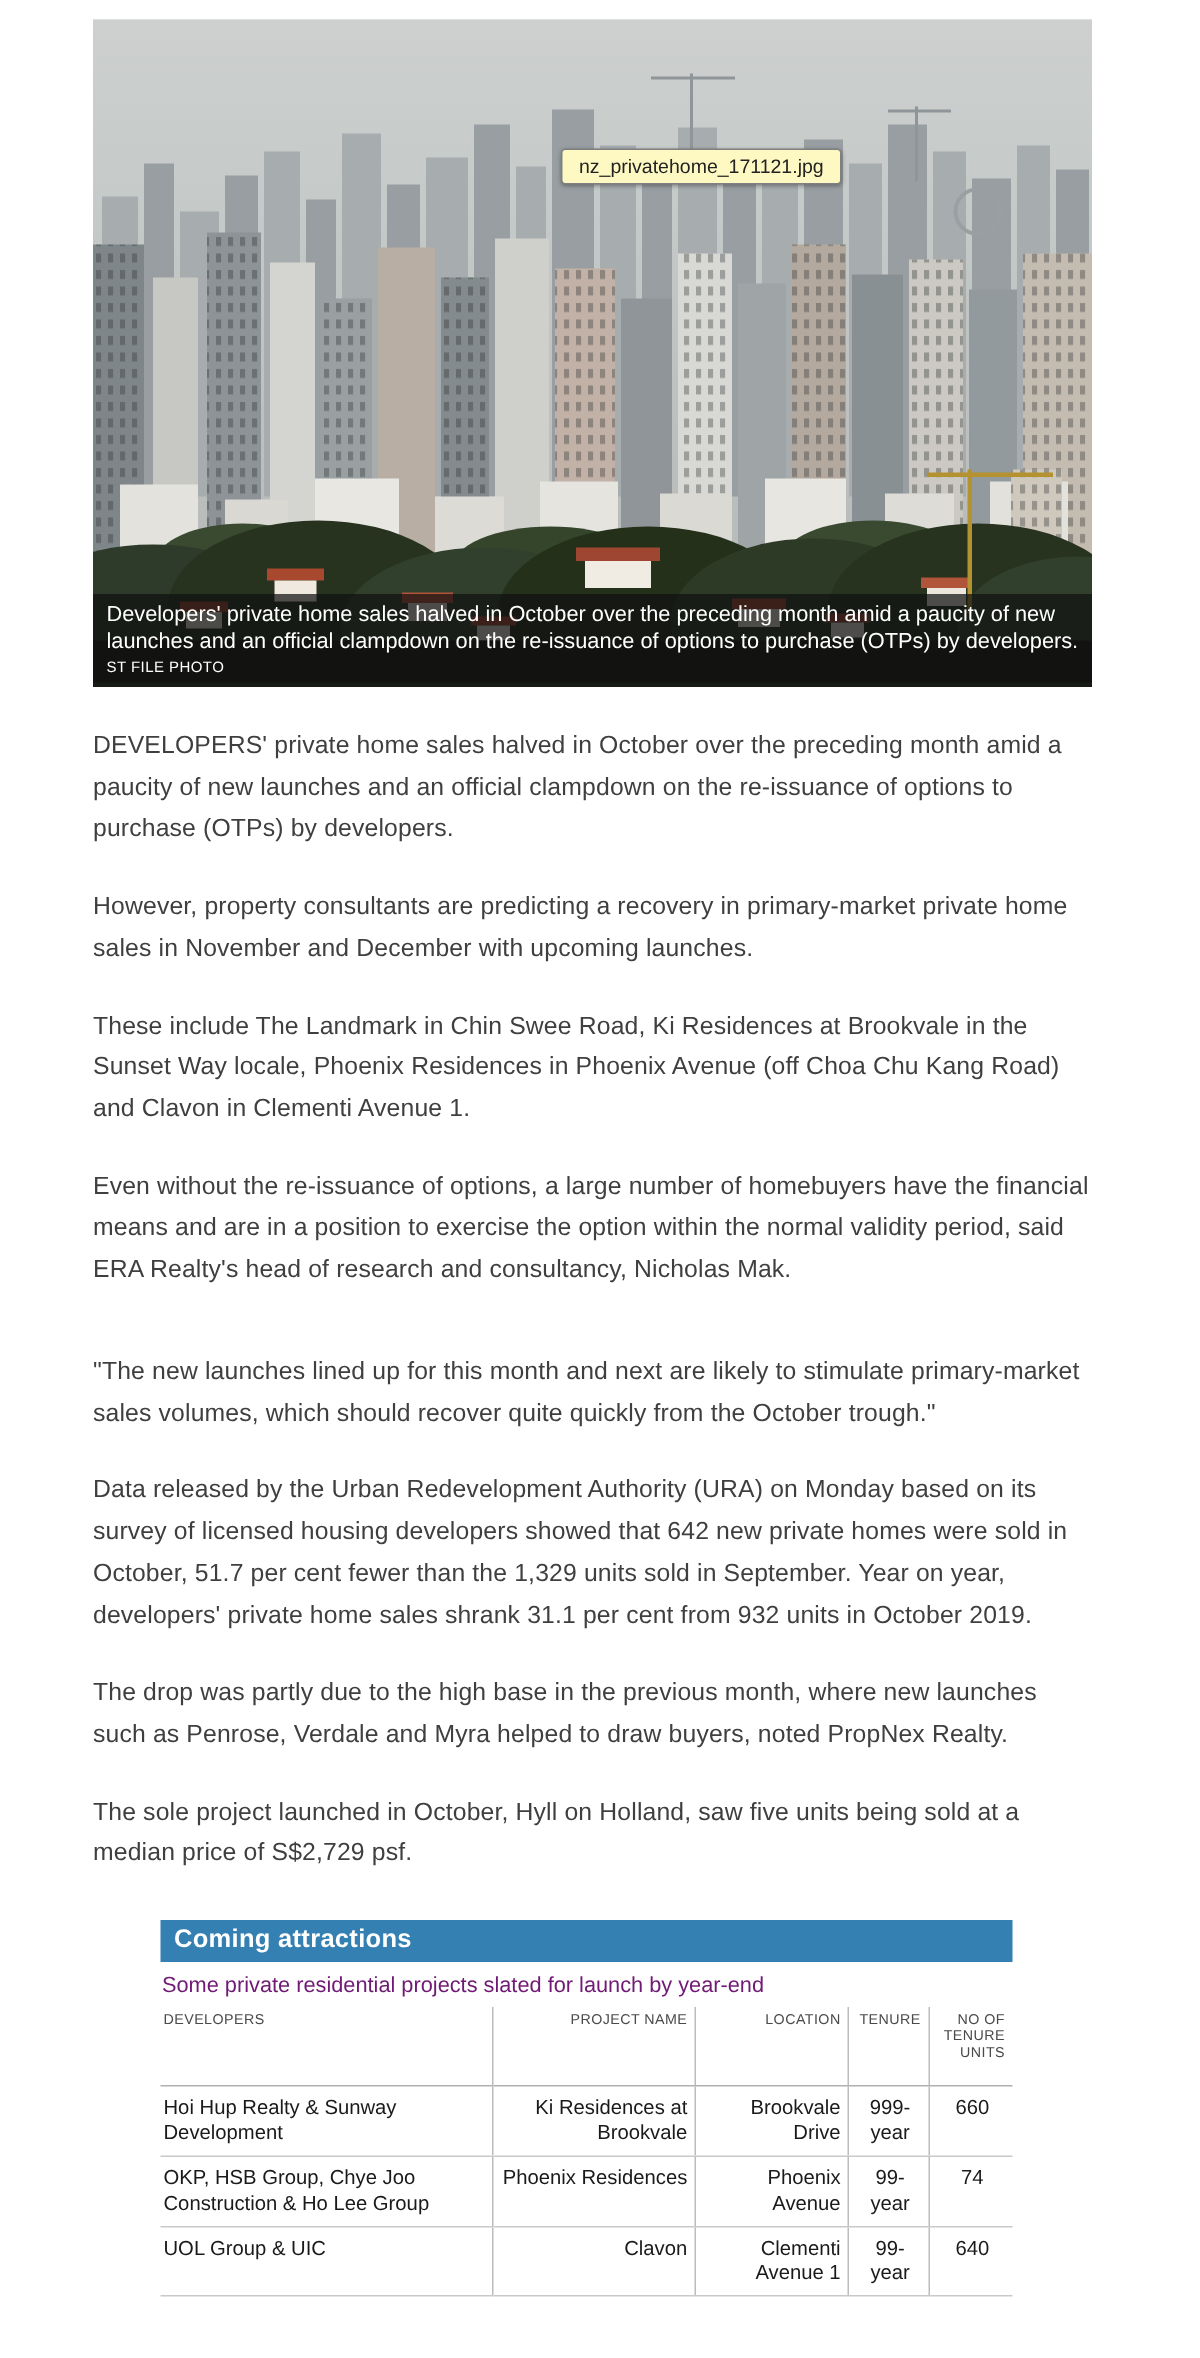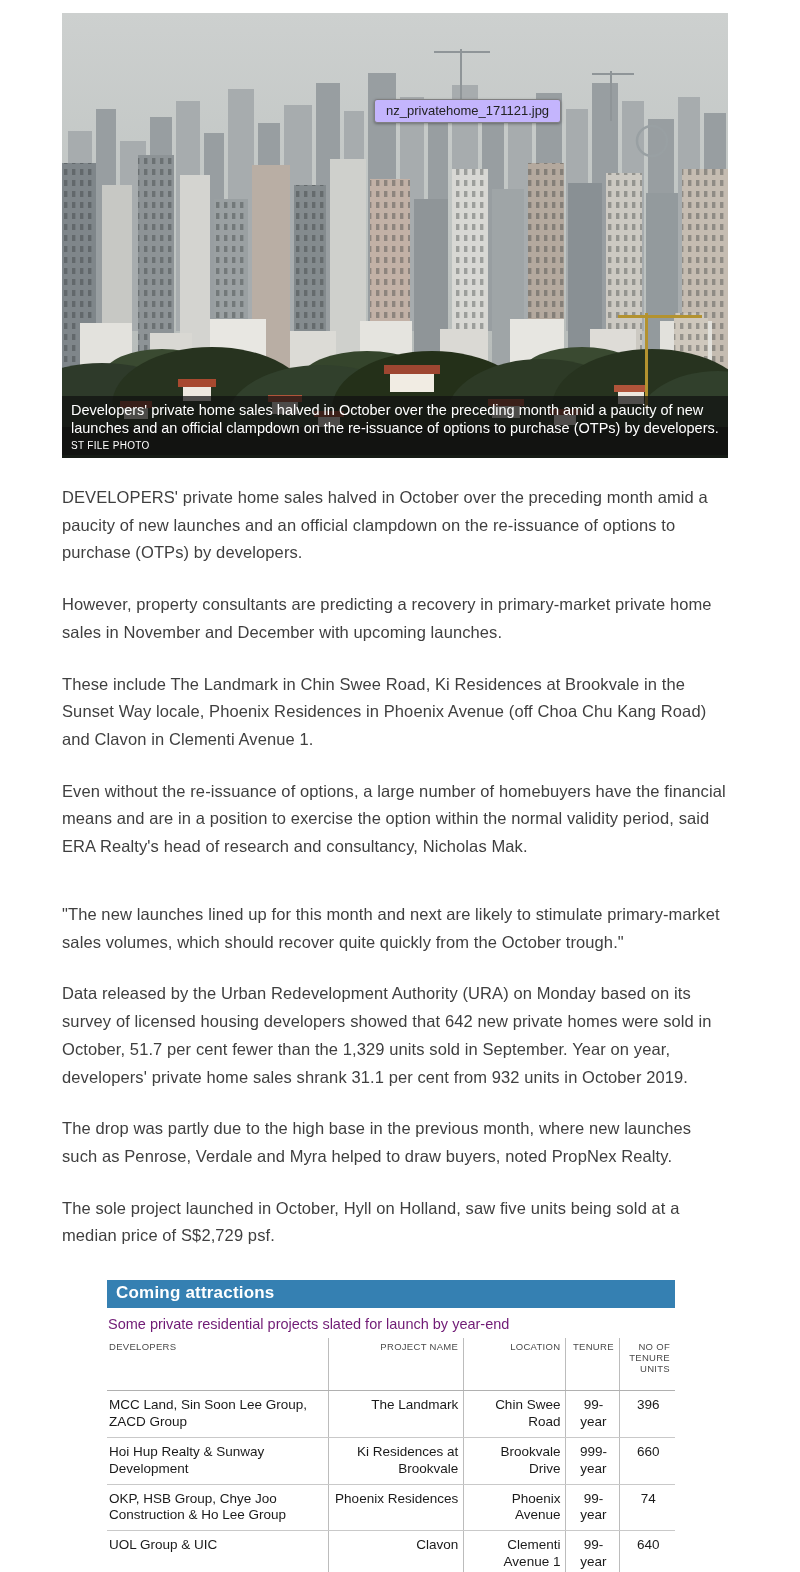--- a/index.html
+++ b/index.html
@@ -4,21 +4,21 @@
 <style>
   html,body{margin:0;padding:0;background:#ffffff;}
   body{width:800px;font-family:"Liberation Sans","DejaVu Sans",sans-serif;-webkit-font-smoothing:antialiased;}
   .article{width:666px;margin:13px 0 0 62px;}
 
   
   .photo{position:relative;width:666px;height:445px;overflow:hidden;background:#c3c7c6;}
   .photo svg{display:block;}
   .tooltip{
     position:absolute;left:312px;top:86px;
-    background:#c4b5fd;border:1px solid #808080;border-radius:3px;
+    background:#fef9c3;border:1px solid #808080;border-radius:3px;
     padding:3px 11px 4px;font-size:13px;color:#222;
     box-shadow:0 1px 3px rgba(0,0,0,.35);white-space:nowrap;
   }
   .photo-cap{
     position:absolute;left:0;right:0;bottom:3px;
     background:rgba(17,17,17,.72);color:#fff;
     padding:5px 9px 4px;
   }
   .photo-cap .line{font-size:14.5px;line-height:1.28;}
   .photo-cap .credit{font-size:10px;margin-top:2px;letter-spacing:.3px;}
@@ -213,27 +213,20 @@
         <tr>
           <th>DEVELOPERS</th>
           <th>PROJECT NAME</th>
           <th>LOCATION</th>
           <th class="c">TENURE</th>
           <th>NO OF TENURE UNITS</th>
         </tr>
       </thead>
       <tbody>
         <tr>
-          <td>MCC Land, Sin Soon Lee Group, ZACD Group</td>
-          <td>The Landmark</td>
-          <td>Chin Swee Road</td>
-          <td class="c">99-year</td>
-          <td class="c">396</td>
-        </tr>
-        <tr>
           <td>Hoi Hup Realty &amp; Sunway Development</td>
           <td>Ki Residences at Brookvale</td>
           <td>Brookvale Drive</td>
           <td class="c">999-year</td>
           <td class="c">660</td>
         </tr>
         <tr>
           <td>OKP, HSB Group, Chye Joo Construction &amp; Ho Lee Group</td>
           <td>Phoenix Residences</td>
           <td>Phoenix Avenue</td>

